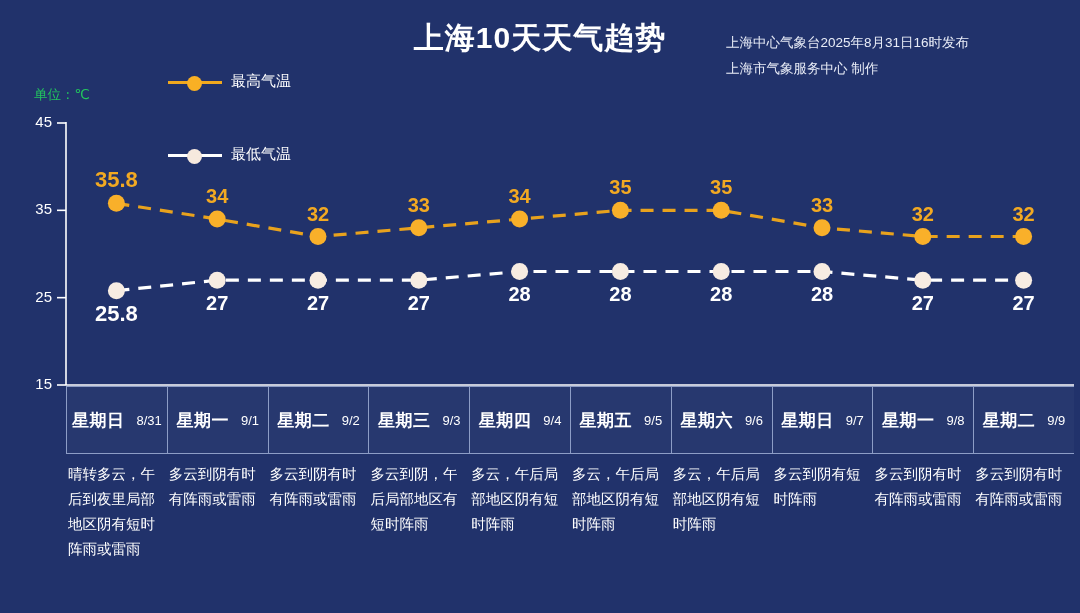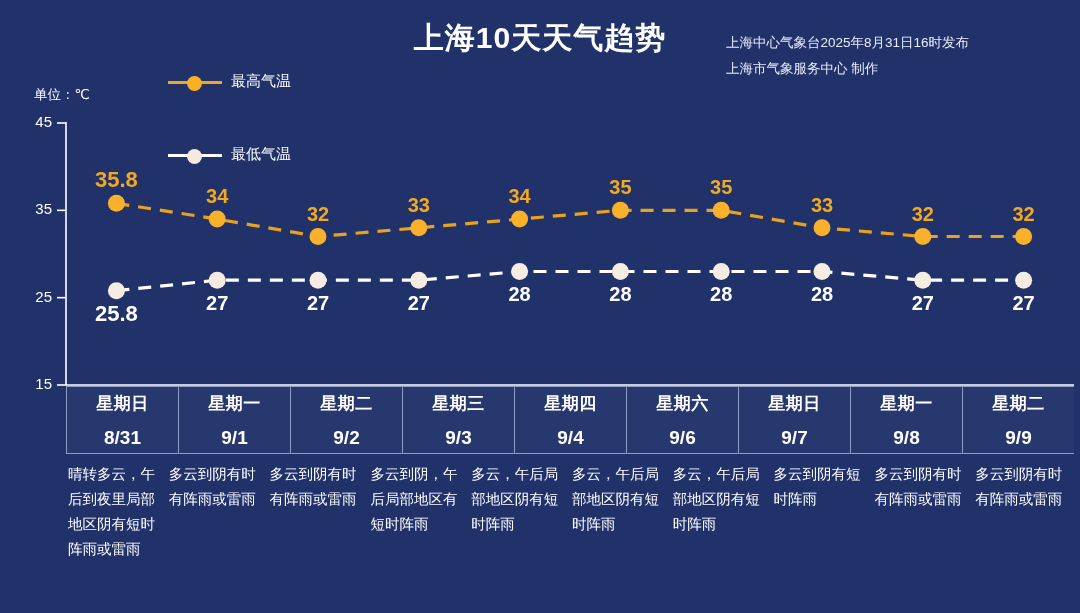--- a/index.html
+++ b/index.html
@@ -44,21 +44,21 @@
     color: #e8ecf7;
   }
   .credit div { white-space: nowrap; }
 
   
   .unit {
     position: absolute;
     left: 34px;
     top: 86px;
     font-size: 13.5px;
-    color: #ffffff;
+    color: #22c55e;
   }
   .legend {
     position: absolute;
     left: 168px;
     top: 72px;
     display: flex;
     align-items: center;
     gap: 54px;
     flex-direction: column;
   }
@@ -158,36 +158,35 @@
     border-top: 1px solid #8d9dc6;
     border-bottom: 1px solid #8d9dc6;
     background: #27386f;
     box-sizing: border-box;
   }
   .day-cell {
     flex: 1 1 0;
     box-sizing: border-box;
     border-right: 1px solid #8d9dc6;
     display: flex;
-    flex-direction: column;
     align-items: center;
     justify-content: center;
     gap: 12px;
   }
   .day-cell:last-child { border-right: none; }
   .day-cell:first-child { border-left: 1px solid #8d9dc6; }
   .dow {
     font-size: 17px;
     font-weight: bold;
     color: #ffffff;
     letter-spacing: 0.5px;
   }
   .date {
-    font-size: 19px;
-    font-weight: bold;
+    font-size: 13px;
+    font-weight: normal;
     color: #ffffff;
   }
 
   
   #desc-row {
     position: absolute;
     left: 66px;
     top: 462px;
     width: 1008px;
     height: 150px;
@@ -310,20 +309,24 @@
       </div>
       <div class="day-cell">
         <div class="dow">星期三</div>
         <div class="date">9/3</div>
       </div>
       <div class="day-cell">
         <div class="dow">星期四</div>
         <div class="date">9/4</div>
       </div>
       <div class="day-cell">
+        <div class="dow">星期五</div>
+        <div class="date">9/5</div>
+      </div>
+      <div class="day-cell">
         <div class="dow">星期六</div>
         <div class="date">9/6</div>
       </div>
       <div class="day-cell">
         <div class="dow">星期日</div>
         <div class="date">9/7</div>
       </div>
       <div class="day-cell">
         <div class="dow">星期一</div>
         <div class="date">9/8</div>

